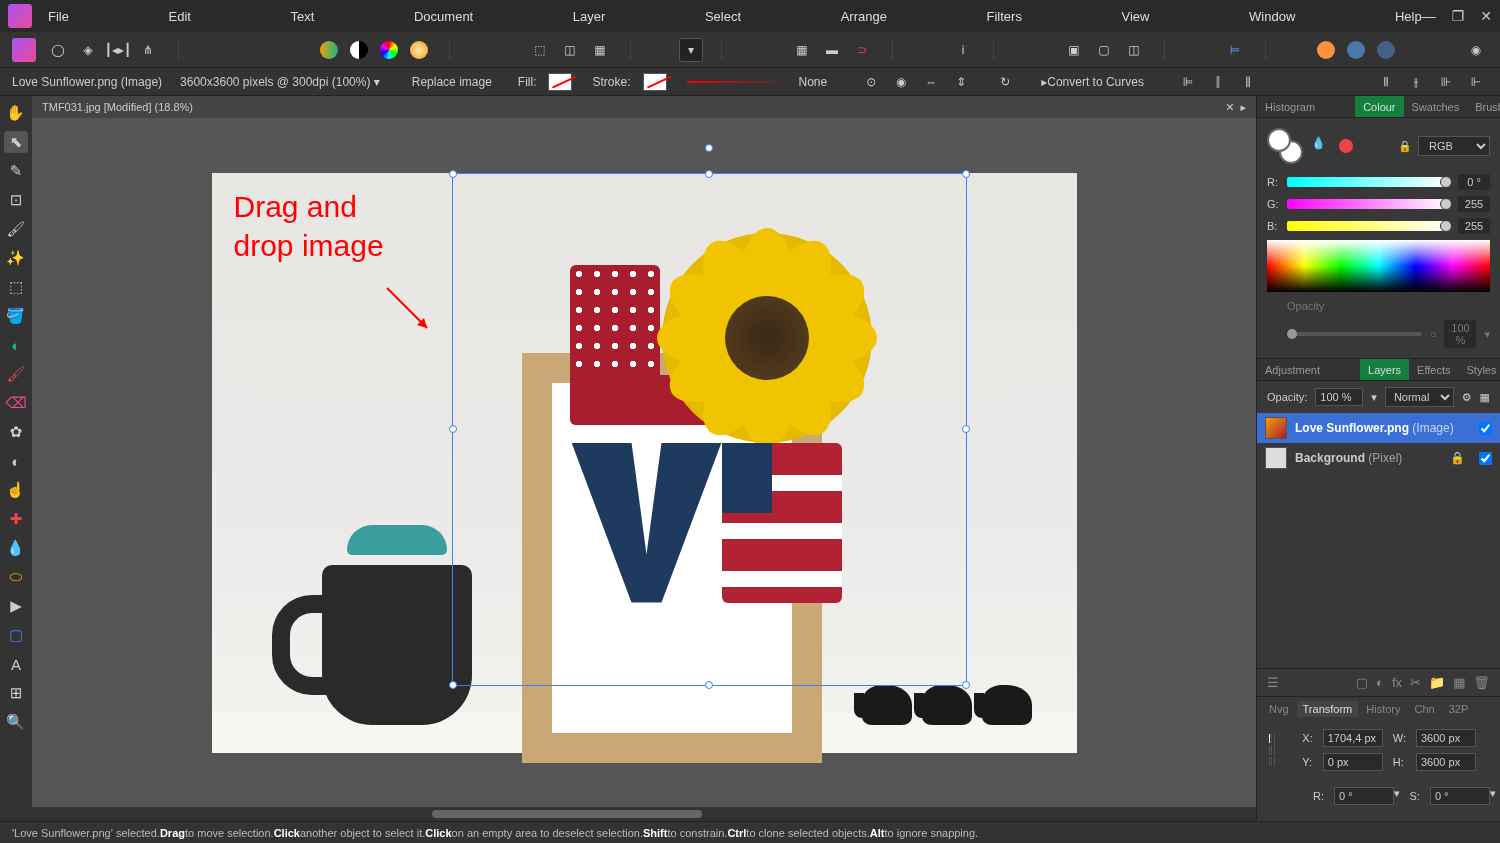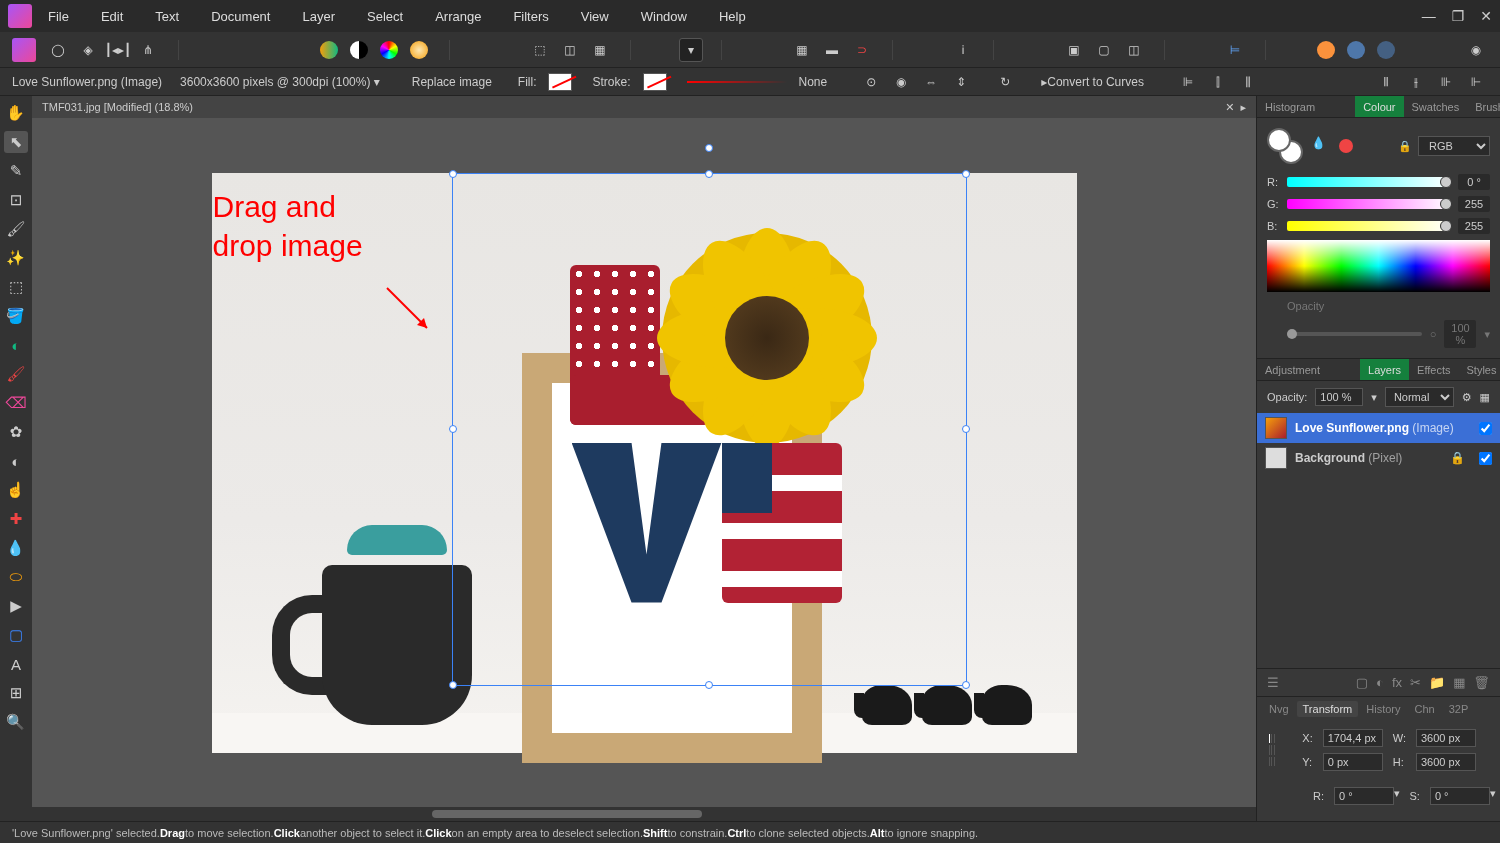--- a/index.html
+++ b/index.html
@@ -1,19 +1,19 @@
 <!DOCTYPE html>
 <html><head>
 <meta charset="utf-8">
 <style>
 * { margin:0; padding:0; box-sizing:border-box; font-family:-apple-system,BlinkMacSystemFont,"Segoe UI",sans-serif; user-select:none; }
 body { background:#333; color:#ccc; font-size:12px; width:1500px; height:843px; overflow:hidden; position:relative; }
 .titlebar { height:32px; background:#2a2a2a; display:flex; align-items:center; padding:0 8px; }
 .logo { width:24px; height:24px; background:linear-gradient(135deg,#a855f7,#ec4899); border-radius:3px; margin-right:16px; }
-.menu { display:flex; gap:32px; flex:1; }
+.menu { display:flex; gap:12px; flex:1;justify-content:space-between; }
 .menu span { color:#ddd; font-size:13px; cursor:pointer; }
 .winbtns { display:flex; gap:16px; color:#ccc; font-size:14px; }
 .toolbar1 { height:36px; background:#333; display:flex; align-items:center; padding:0 12px; gap:10px; border-bottom:1px solid #222; }
 .tbicon { width:24px; height:24px; border-radius:3px; display:flex; align-items:center; justify-content:center; cursor:pointer; }
 .tbgroup { display:flex; gap:6px; }
 .tbsep { width:1px; height:20px; background:#444; margin:0 8px; }
 .tbcircle { width:18px; height:18px; border-radius:50%; }
 .contextbar { height:28px; background:#333; display:flex; align-items:center; padding:0 12px; gap:12px; font-size:12px; border-bottom:1px solid #222; }
 .swatch { width:24px; height:18px; background:#fff; border:1px solid #555; position:relative; cursor:pointer; }
 .swatch::after { content:''; position:absolute; top:-2px; left:-2px; right:-2px; height:2px; background:red; transform:rotate(-25deg) translateY(10px); }
@@ -21,21 +21,21 @@
 .lefttools { width:32px; background:#333; display:flex; flex-direction:column; align-items:center; padding-top:6px; gap:7px; }
 .tool { width:24px; height:22px; display:flex; align-items:center; justify-content:center; cursor:pointer; border-radius:3px; font-size:15px; }
 .tool.active { background:#555; }
 .canvas-area { flex:1; background:#555; position:relative; display:flex; flex-direction:column; }
 .doctab { height:22px; background:#444; display:flex; align-items:center; padding:0 10px; font-size:11px; color:#ccc; }
 .doctab .closex { margin-left:auto; margin-right:6px; cursor:pointer; }
 .viewport { flex:1; background:#555; position:relative; overflow:hidden; display:flex; align-items:center; justify-content:center; }
 .photo { width:865px; height:580px; background:linear-gradient(to bottom,#e8e6e3,#eceae8 60%,#f5f3f0); position:relative; }
 .selbox { position:absolute; border:1px solid #3b82f6; }
 .handle { width:8px; height:8px; background:#fff; border:1px solid #3b82f6; border-radius:50%; position:absolute; }
-.annotation { position:absolute; color:red; font-size:30px; font-weight:500; top:14px; left:1px; line-height:1.3; }
+.annotation { position:absolute; color:red; font-size:30px; font-weight:500; top:14px; left:22px; line-height:1.3; }
 .arrow { position:absolute; top:110px; left:170px; }
 .scrollbar-h { height:14px; background:#333; position:relative; }
 .scrollbar-h::after { content:''; position:absolute; left:400px; width:270px; height:8px; top:3px; background:#666; border-radius:4px; }
 .rightpanel { width:244px; background:#383838; display:flex; flex-direction:column; border-left:1px solid #222;}
 .paneltabs { display:flex; height:22px; background:#333; font-size:11px; border-bottom:1px solid #222; }
 .paneltab { padding:0 8px; display:flex; align-items:center; cursor:pointer; color:#999; }
 .paneltab.active { background:#15803d; color:#ddd;margin-left:32px; }
 .colorsection { padding:10px; }
 .colorwells { display:flex; gap:8px; align-items:center; margin-bottom:10px; }
 .cwell { width:36px; height:36px; position:relative; }

